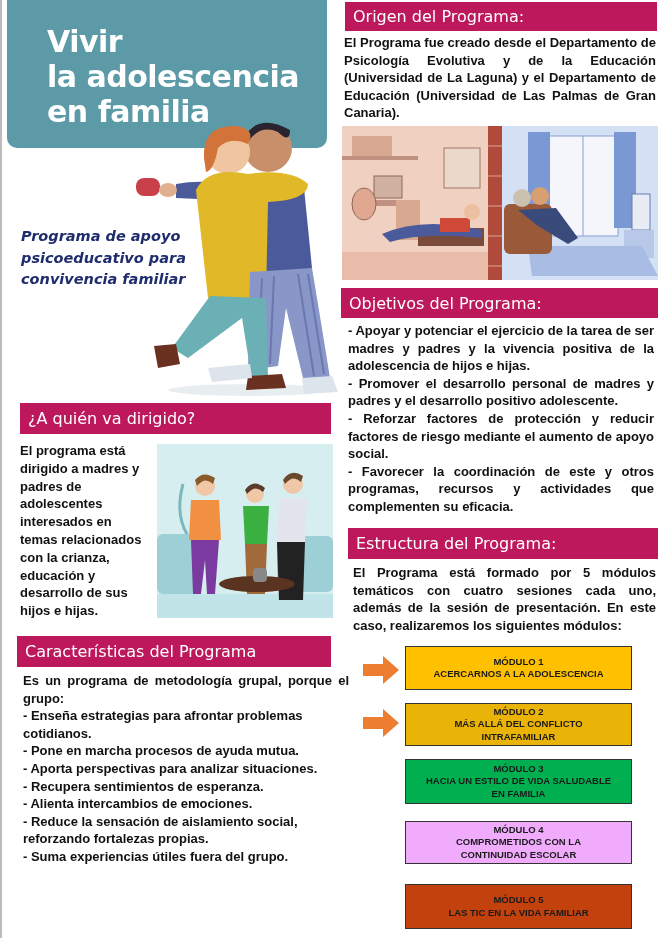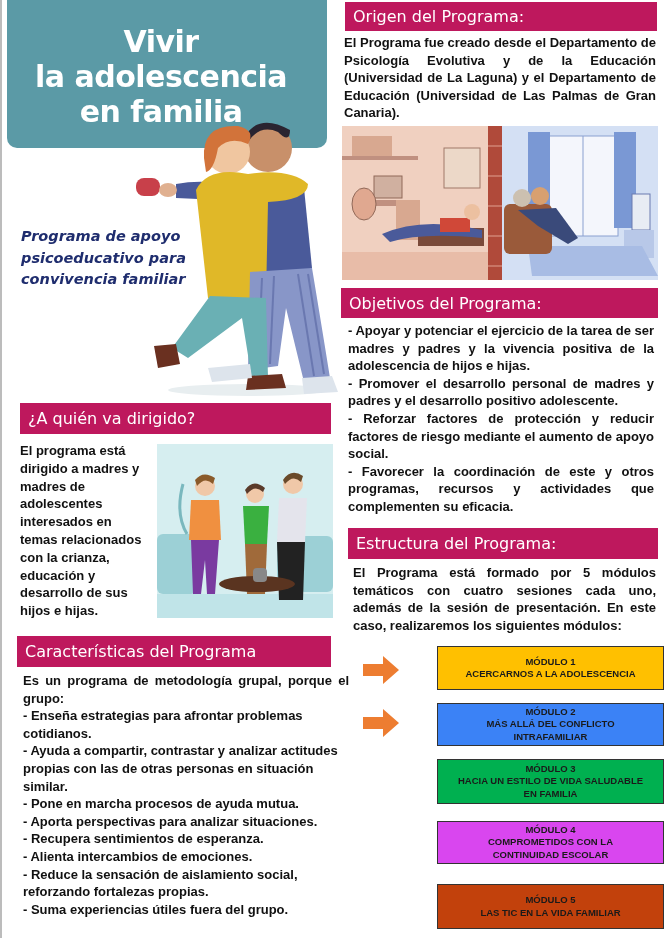--- a/index.html
+++ b/index.html
@@ -6,23 +6,23 @@
   html, body { width: 670px; height: 938px; background: #ffffff; overflow: hidden; }
   body { position: relative; font-family: "Liberation Sans", "DejaVu Sans", sans-serif; color: #111; }
   .left-border { position: absolute; left: 0; top: 0; width: 2px; height: 938px; background: #bcbcbc; }
 
   
   .title-block {
     position: absolute; left: 7px; top: 0; width: 320px; height: 148px;
     background: #5b9aa6; border-radius: 0 0 10px 10px;
   }
   .title-text {
-    position: absolute; left: 28px; top: 24px; color: #fff;
+    position: absolute; left: 40px; top: 24px; color: #fff;
     font-family: "DejaVu Sans", sans-serif; font-weight: bold;
-    font-size: 30px; line-height: 35px; letter-spacing: -0.5px; text-align: center;
+    font-size: 30px; line-height: 35px; letter-spacing: -0.5px;
   }
   .title-text div { white-space: nowrap; }
 
   .tagline {
     position: absolute; left: 21px; top: 226px; width: 170px;
     color: #1f2d6e; font-style: italic; font-weight: bold;
     font-family: "DejaVu Sans", sans-serif;
     font-size: 14.5px; line-height: 21.5px;
   }
 
@@ -40,21 +40,20 @@
 
   
   .illus { position: absolute; overflow: hidden; }
 
   
   .module {
     position: absolute; left: 405px; width: 227px; border: 1px solid #333;
     display: flex; flex-direction: column; align-items: center; justify-content: center;
     text-align: center; font-weight: bold; font-size: 9.5px; line-height: 12.5px; color: #1a1a1a;
     padding: 2px 20px;
-    margin-left: 32px;
   }
   .arrow { position: absolute; left: 363px; width: 36px; height: 28px; }
 </style>
 </head>
 <body>
 
 <div class="left-border"></div>
 
 <div class="title-block">
   <div class="title-text">
@@ -153,21 +152,21 @@
   <div>- Reforzar factores de protección y reducir factores de riesgo mediante el aumento de apoyo social.</div>
   <div>- Favorecer la coordinación de este y otros programas, recursos y actividades que complementen su eficacia.</div>
 </div>
 
 <div class="sec-bar" style="left:20px; top:403px; width:311px; height:31px;">
   <span>¿A quién va dirigido?</span>
 </div>
 <div class="body-text" style="left:20px; top:442px; width:140px; line-height:17.8px;">
   <div>El programa está</div>
   <div>dirigido a madres y</div>
-  <div>madres de</div>
+  <div>padres de</div>
   <div>adolescentes</div>
   <div>interesados en</div>
   <div>temas relacionados</div>
   <div>con la crianza,</div>
   <div>educación y</div>
   <div>desarrollo de sus</div>
   <div>hijos e hijas.</div>
 </div>
 
 <svg class="illus" style="left:157px; top:444px;" width="176" height="174" viewBox="0 0 176 174">
@@ -205,43 +204,42 @@
   <path d="M0 8 L20 8 L20 0 L36 14 L20 28 L20 20 L0 20 Z" fill="#ed7d31"></path>
 </svg>
 <svg class="arrow" style="top:709px;" viewBox="0 0 36 28">
   <path d="M0 8 L20 8 L20 0 L36 14 L20 28 L20 20 L0 20 Z" fill="#ed7d31"></path>
 </svg>
 
 <div class="module" style="top:646px; height:44px; background:#ffc000;">
   <div>MÓDULO 1</div>
   <div>ACERCARNOS A LA ADOLESCENCIA</div>
 </div>
-<div class="module" style="top:703px; height:43px; background:#3b82f6;">
+<div class="module" style="top:703px; height:43px; background:#eab308;">
   <div>MÓDULO 2</div>
   <div style="width:150px;">MÁS ALLÁ DEL CONFLICTO INTRAFAMILIAR</div>
 </div>
 <div class="module" style="top:759px; height:45px; background:#00b050;">
   <div>MÓDULO 3</div>
   <div style="width:200px;">HACIA UN ESTILO DE VIDA SALUDABLE EN FAMILIA</div>
 </div>
-<div class="module" style="top:821px; height:43px; background:#d946ef;">
+<div class="module" style="top:821px; height:43px; background:#f0abfc;">
   <div>MÓDULO 4</div>
   <div style="width:150px;">COMPROMETIDOS CON LA CONTINUIDAD ESCOLAR</div>
 </div>
 <div class="module" style="top:884px; height:45px; background:#c2410c;">
   <div>MÓDULO 5</div>
   <div>LAS TIC EN LA VIDA FAMILIAR</div>
 </div>
 
 <div class="sec-bar" style="left:17px; top:636px; width:314px; height:31px;">
   <span>Características del Programa</span>
 </div>
 <div class="body-text" style="left:23px; top:672px; width:326px;">
   <div class="justify">Es un programa de metodología grupal, porque el grupo:</div>
   <div>- Enseña estrategias para afrontar problemas cotidianos.</div>
-  <div>- Ayuda a compartir, contrastar y analizar actitudes propias con las de otras personas en situación similar.</div>
   <div>- Pone en marcha procesos de ayuda mutua.</div>
   <div>- Aporta perspectivas para analizar situaciones.</div>
   <div>- Recupera sentimientos de esperanza.</div>
   <div>- Alienta intercambios de emociones.</div>
   <div>- Reduce la sensación de aislamiento social, reforzando fortalezas propias.</div>
   <div>- Suma experiencias útiles fuera del grupo.</div>
 </div>
 
 </body></html>

